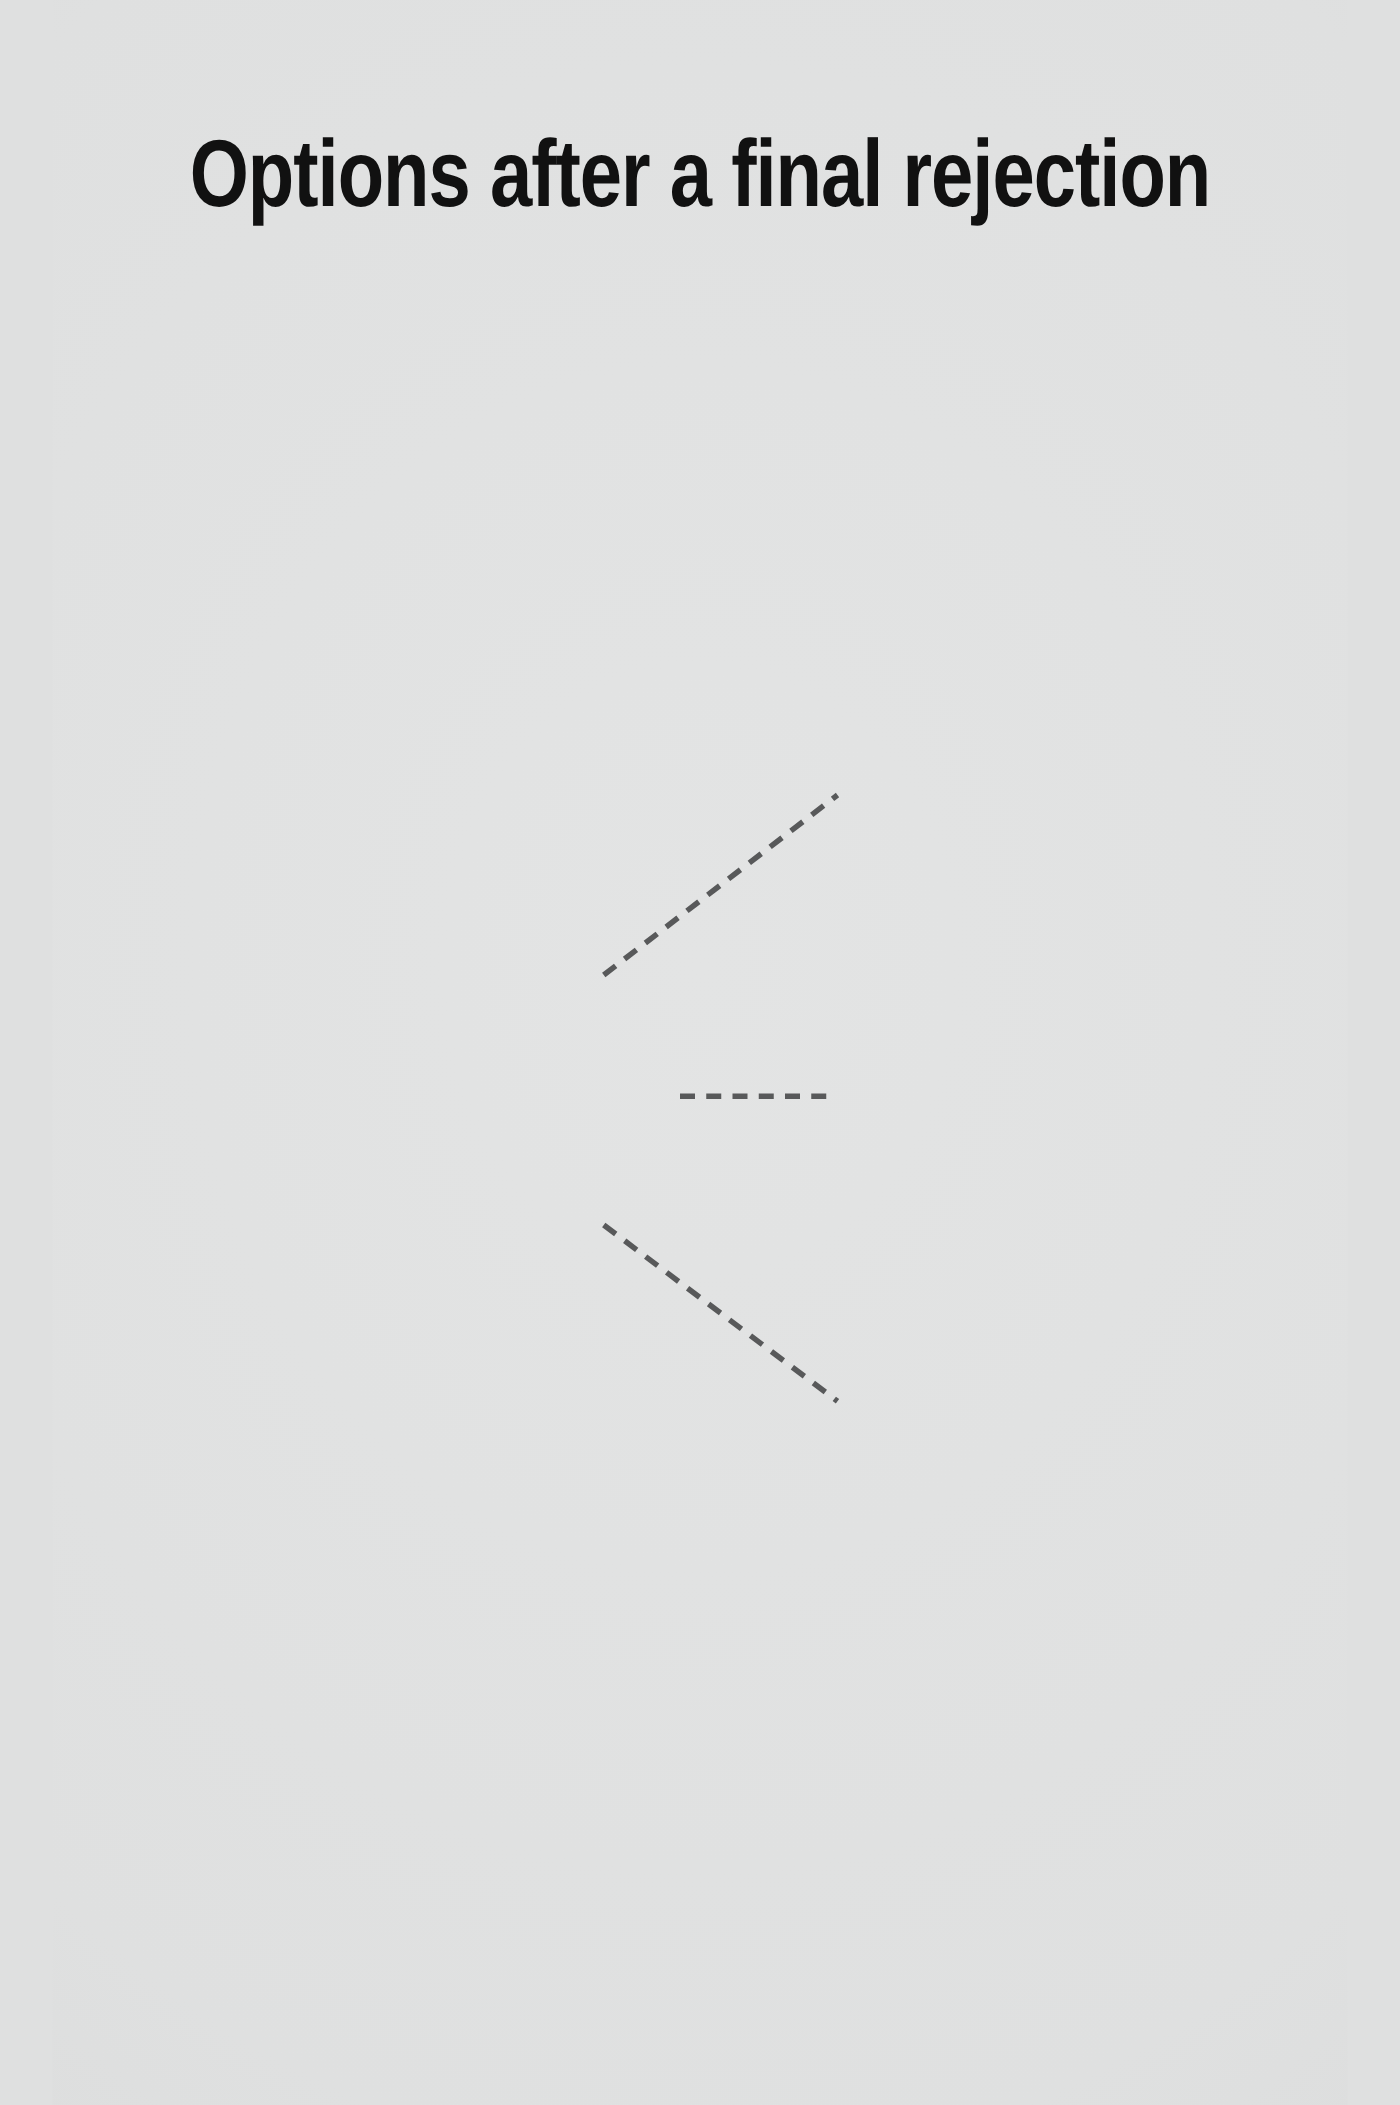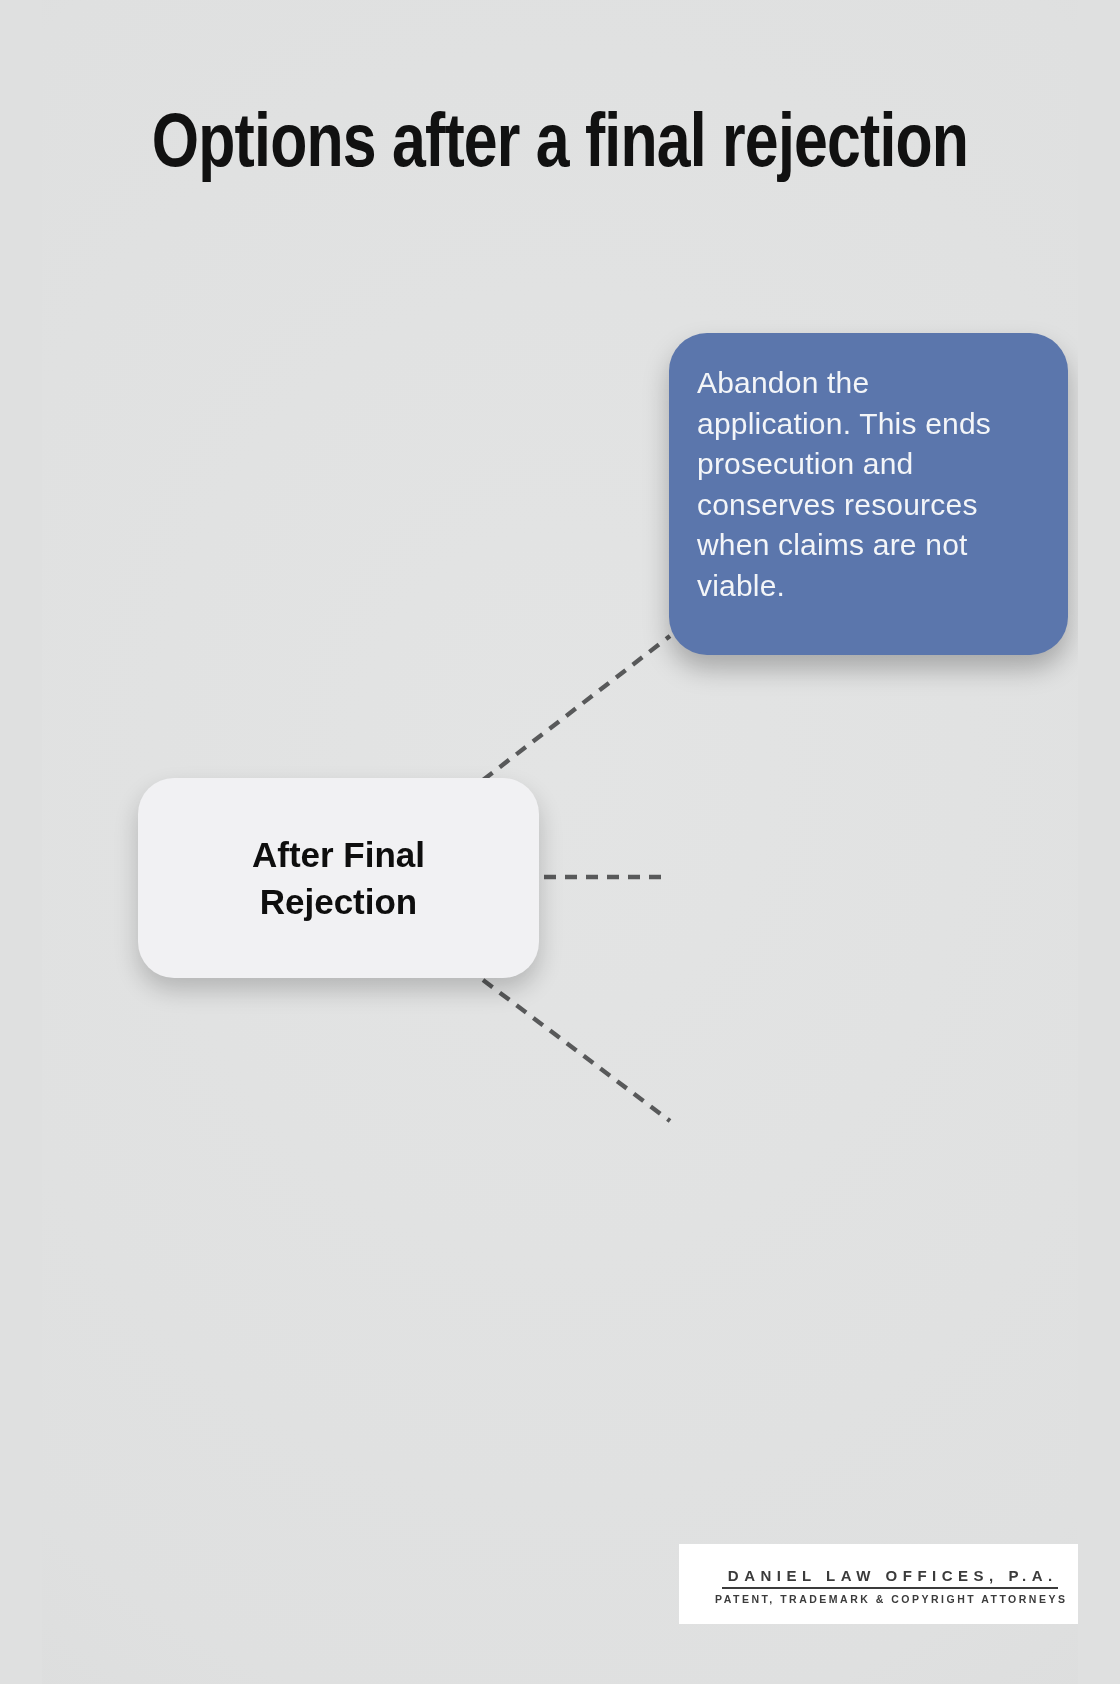--- a/index.html
+++ b/index.html
@@ -117,35 +117,18 @@
 <div id="canvas">
 
   <h1 class="title">Options after a final rejection</h1>
 
   <svg id="connectors" viewBox="0 0 1120 1684" xmlns="http://www.w3.org/2000/svg">
     <line x1="441" y1="780" x2="628" y2="636"></line>
     <line x1="502" y1="877" x2="624" y2="877"></line>
     <line x1="441" y1="980" x2="628" y2="1121"></line>
   </svg>
 
-  <div class="center-node">
-    <span>After Final
-Rejection</span>
-  </div>
-
-  <div class="card card-1">
-    <p>Abandon the
-application. This ends
-prosecution and
-conserves resources
-when claims are not
-viable.</p>
-  </div>
 
 
 
-  <div class="logo">
-    <div class="logo-name">DANIEL LAW OFFICES, P.A.</div>
-    <div class="logo-rule"></div>
-    <div class="logo-tagline">PATENT, TRADEMARK &amp; COPYRIGHT ATTORNEYS</div>
-  </div>
+
 
 </div>
 
 </body></html>

